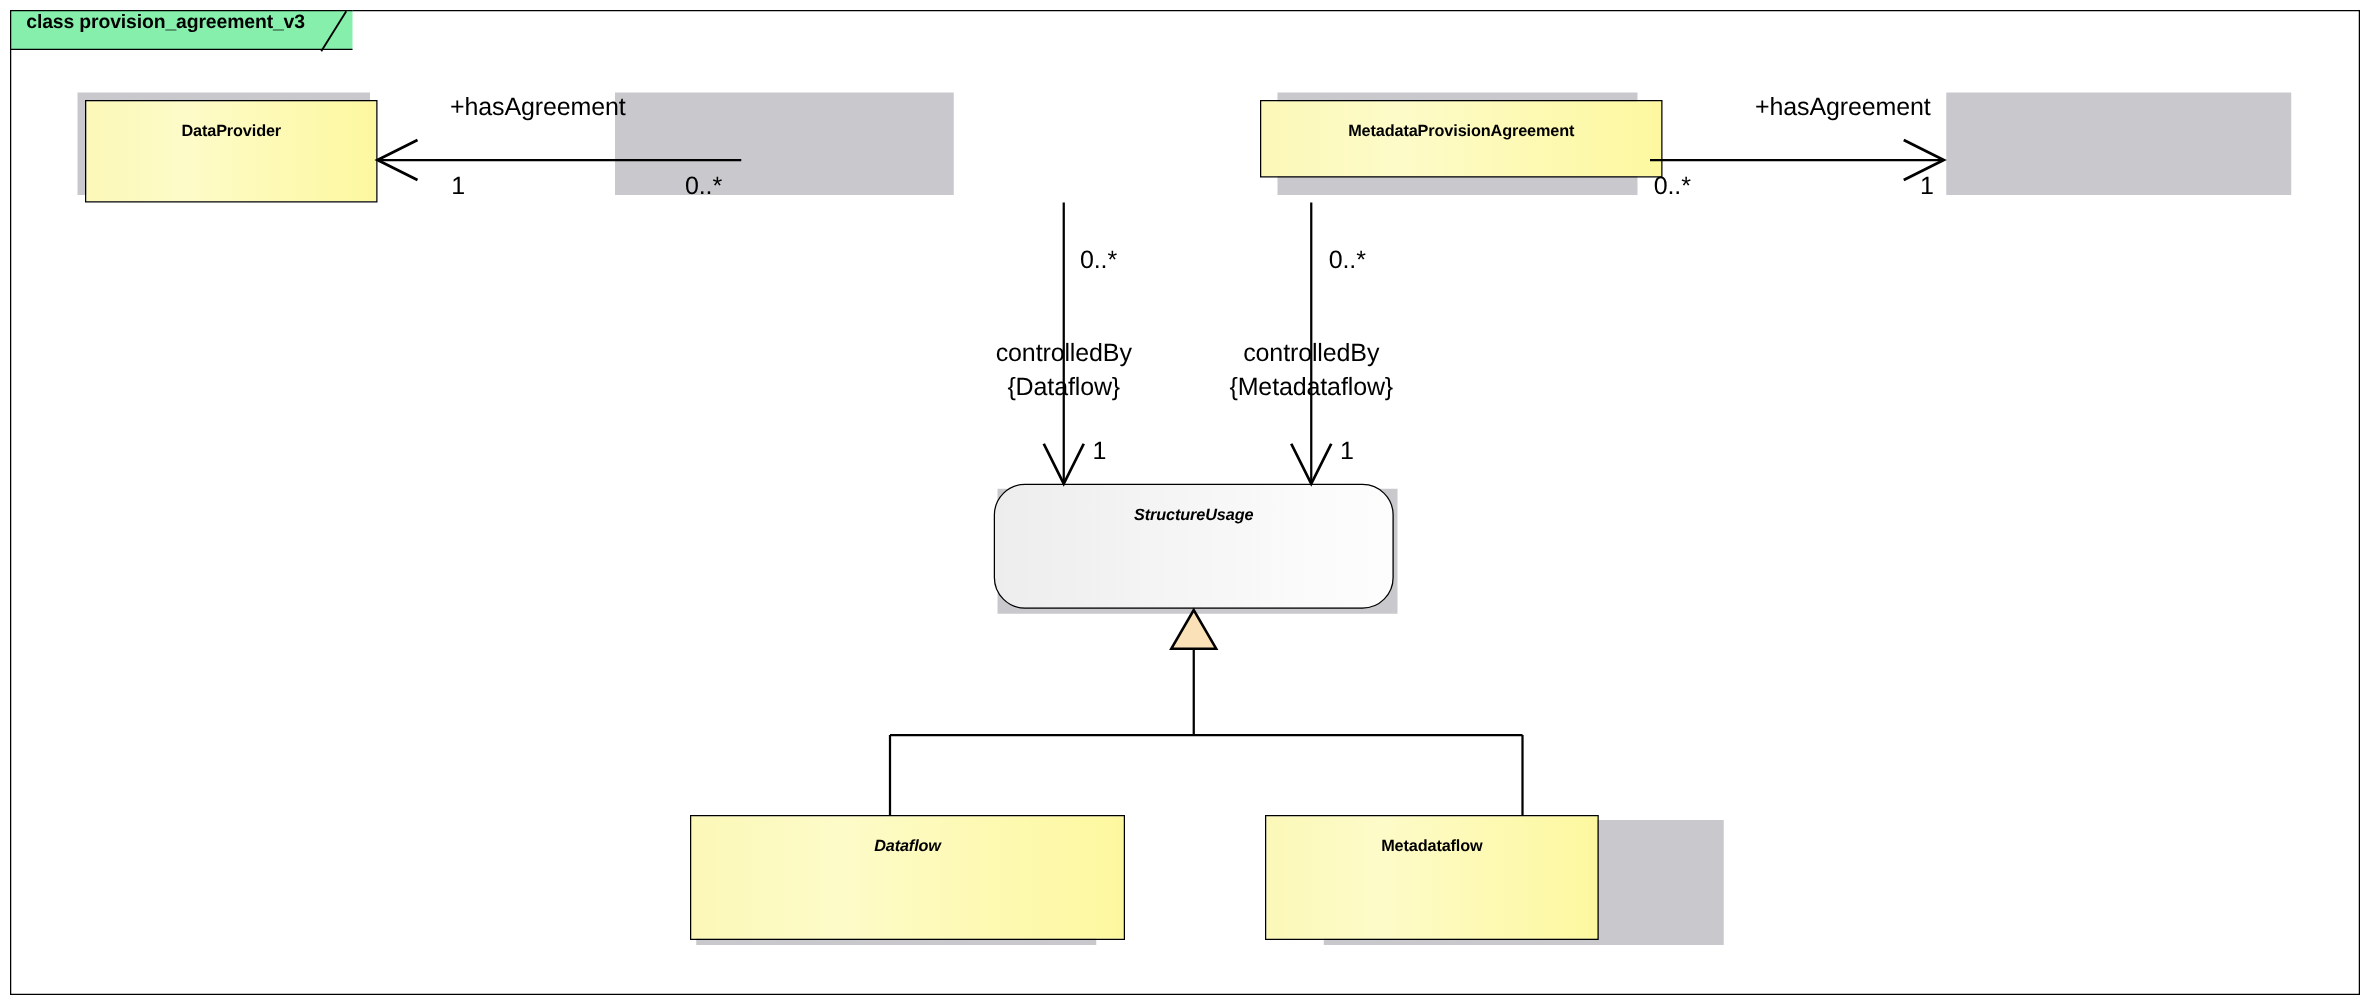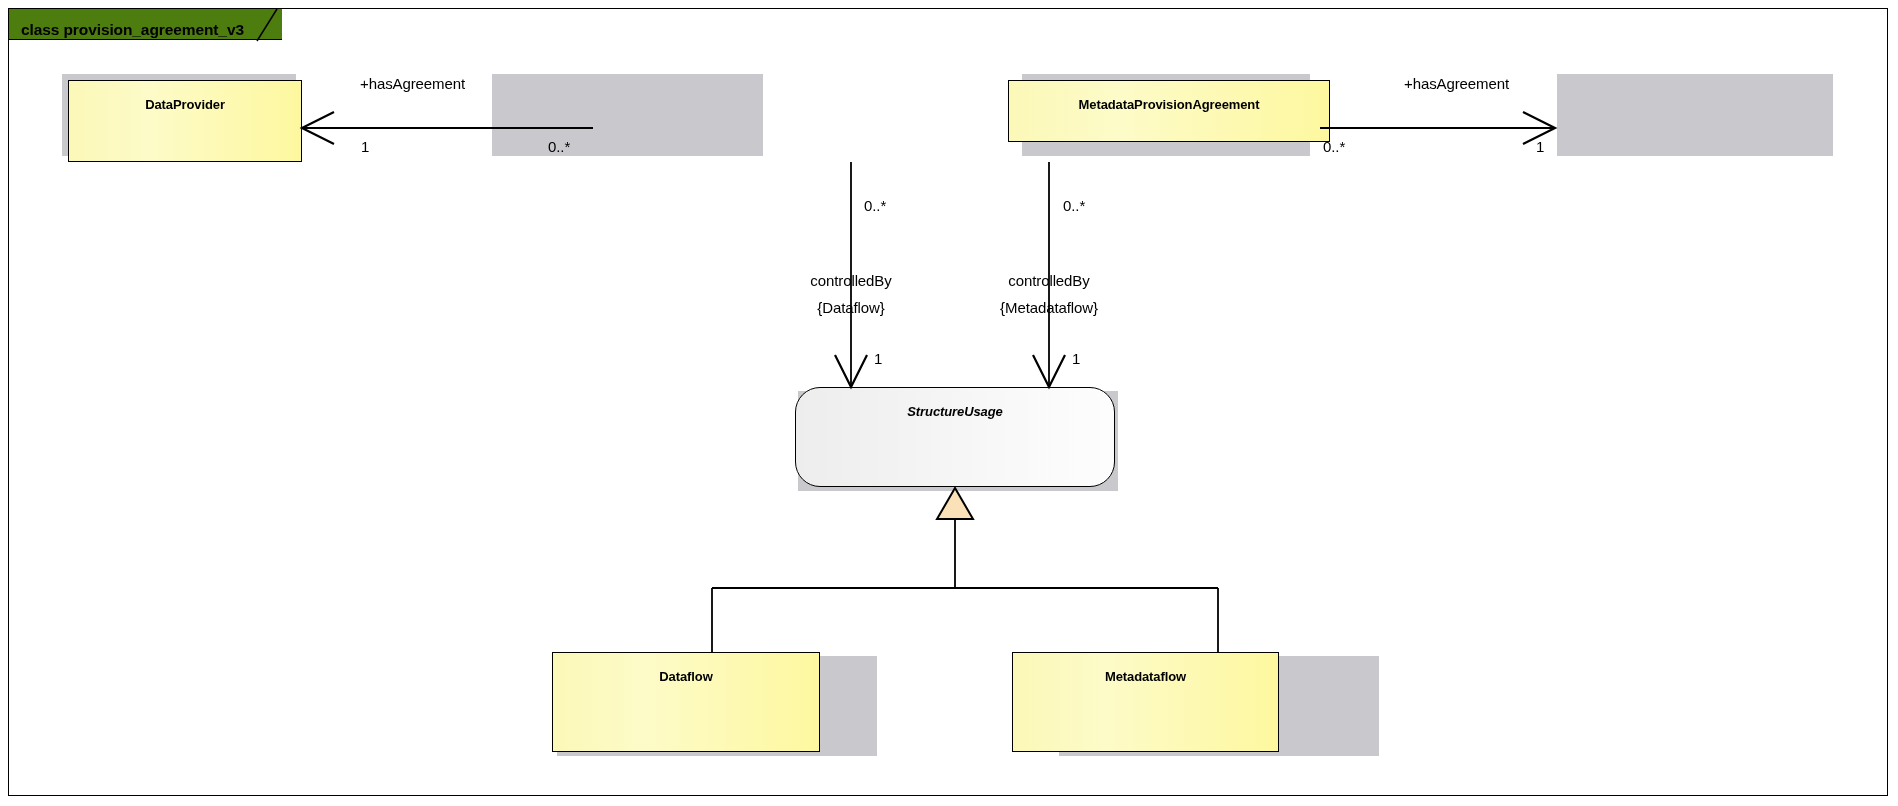--- a/index.html
+++ b/index.html
@@ -32,27 +32,27 @@
     box-sizing: border-box;
     background: #ffffff;
   }
 
   .frame-tab {
     position: absolute;
     left: 8px;
     top: 8px;
     height: 32px;
     box-sizing: border-box;
-    background: #4d7c0f;
+    background: #86efac;
     border-top: 1.5px solid #000000;
     border-left: 1.5px solid #000000;
     border-bottom: 1.5px solid #000000;
     padding: 0 38px 0 12px;
     display: flex;
-    align-items: flex-end;
+    align-items: flex-start;
     font-size: 15.5px;
     font-weight: bold;
     color: #000000;
     letter-spacing: -0.1px;
     white-space: nowrap;
     z-index: 5;
   }
   .frame-tab-slash {
     position: absolute;
     left: 255px;
@@ -103,21 +103,21 @@
     top: 0;
     width: 1898px;
     height: 806px;
     z-index: 4;
     pointer-events: none;
   }
 
   
   .edge-text {
     position: absolute;
-    font-size: 15px;
+    font-size: 20px;
     color: #000000;
     white-space: nowrap;
     z-index: 5;
     letter-spacing: -0.1px;
   }
   .edge-text.center {
     text-align: center;
     transform: translateX(-50%);
   }
 </style>
@@ -150,21 +150,21 @@
 
   <div class="node yellow" style="left:1008px; top:80px; width:322px; height:62px;">
     <span class="label">MetadataProvisionAgreement</span>
   </div>
 
 
   <div class="node gray" style="left:795px; top:387px; width:320px; height:100px;border-radius:25px;">
     <span class="label">StructureUsage</span>
   </div>
 
-  <div class="node yellow" style="left:552px; top:652px; width:268px; height:100px;">
+  <div class="node yellow" style="left:552px; top:652px; width:348px; height:100px;font-style:italic;">
     <span class="label">Dataflow</span>
   </div>
 
   <div class="node yellow" style="left:1012px; top:652px; width:267px; height:100px;">
     <span class="label">Metadataflow</span>
   </div>
 
   <svg id="links">
 
     <g>

